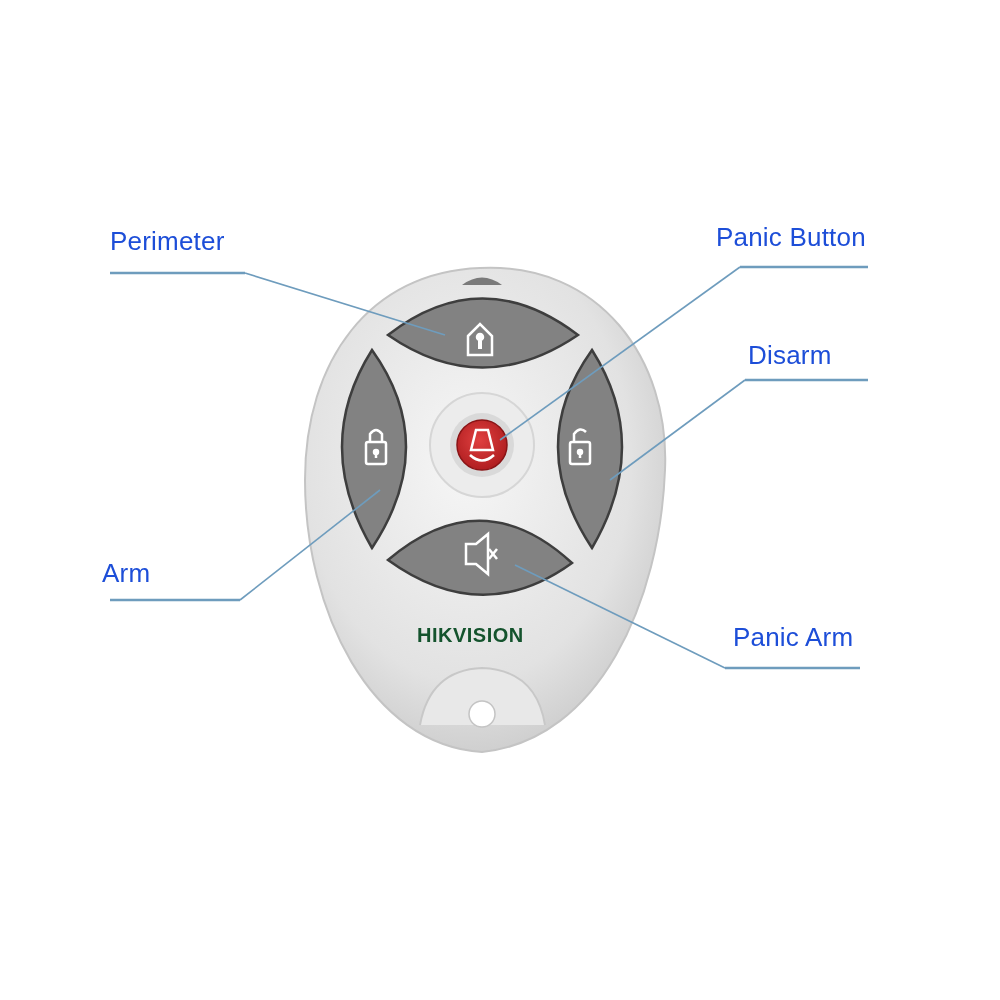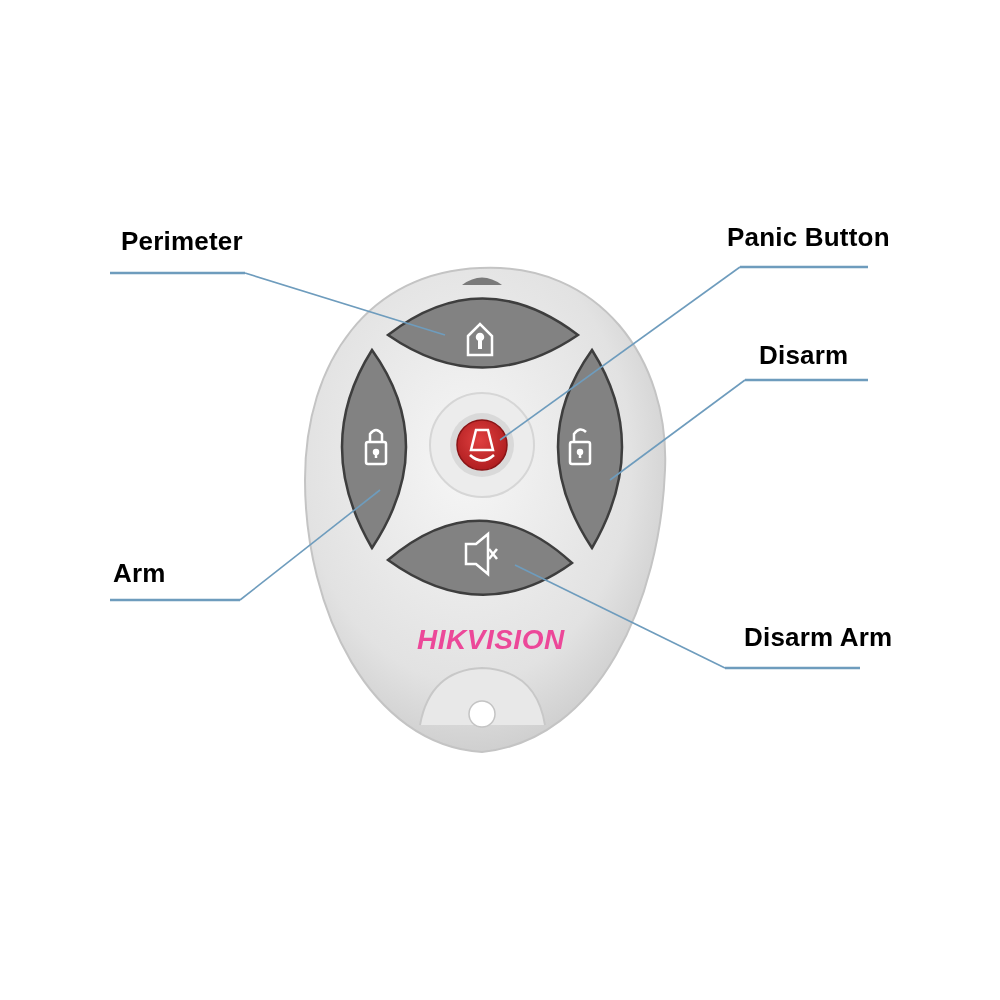--- a/index.html
+++ b/index.html
@@ -1,19 +1,19 @@
 <!DOCTYPE html>
 <html><head>
 <meta charset="utf-8">
 <style>
   html,body{margin:0;padding:0;background:#ffffff;}
   body{width:1000px;height:1000px;position:relative;overflow:hidden;font-family:"Liberation Sans","DejaVu Sans",sans-serif;}
-  .label{position:absolute;font-weight:bold;font-size:26px;color:#000000;letter-spacing:0.2px;margin-left:11px;}
+  .label{position:absolute;font-weight:normal;font-size:26px;color:#1d4ed8;letter-spacing:0.2px;}
   svg.main{position:absolute;left:0;top:0;}
-  .brand{position:absolute;font-style:italic;font-weight:bold;font-size:28px;color:#ec4899;letter-spacing:0.5px;}
+  .brand{position:absolute;font-weight:bold;font-size:20px;color:#14532d;letter-spacing:0.5px;}
 </style>
 </head>
 <body>
 
 <svg class="main" width="1000" height="1000" viewBox="0 0 1000 1000">
   <defs>
     <radialGradient id="bodyGrad" cx="45%" cy="40%" r="65%">
       <stop offset="0%" stop-color="#f6f6f6"></stop>
       <stop offset="70%" stop-color="#e2e2e2"></stop>
       <stop offset="100%" stop-color="#c9c9c9"></stop>
@@ -95,13 +95,13 @@
     <line x1="725" y1="668" x2="515" y2="565"></line>
   </g>
 </svg>
 
 <div class="brand" style="left:417px;top:624px;">HIKVISION</div>
 
 <div class="label" style="left:110px;top:226px;">Perimeter</div>
 <div class="label" style="left:716px;top:222px;">Panic Button</div>
 <div class="label" style="left:748px;top:340px;">Disarm</div>
 <div class="label" style="left:102px;top:558px;">Arm</div>
-<div class="label" style="left:733px;top:622px;">Disarm Arm</div>
+<div class="label" style="left:733px;top:622px;">Panic Arm</div>
 
 </body></html>

